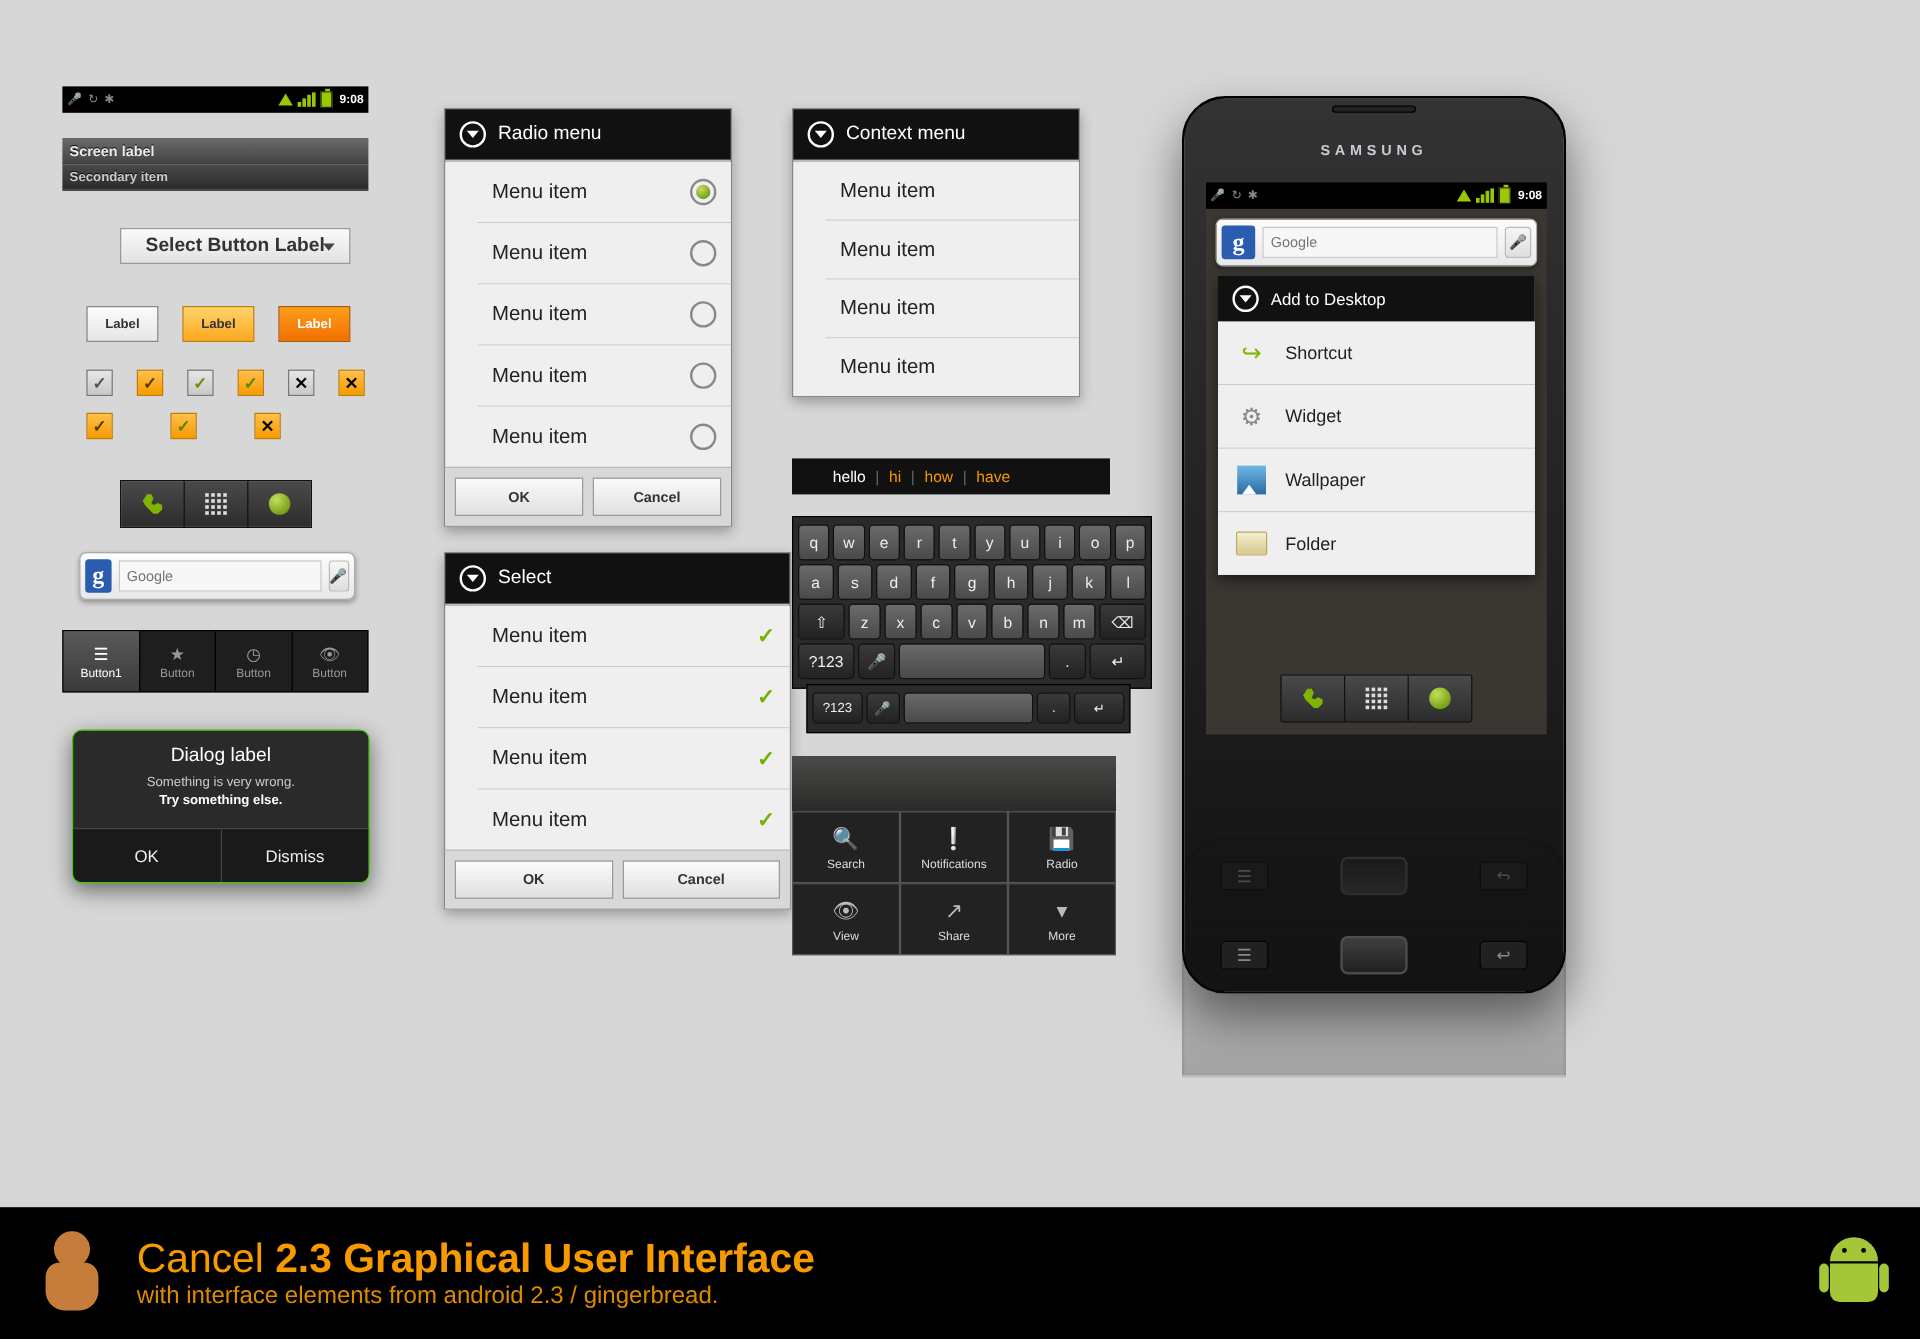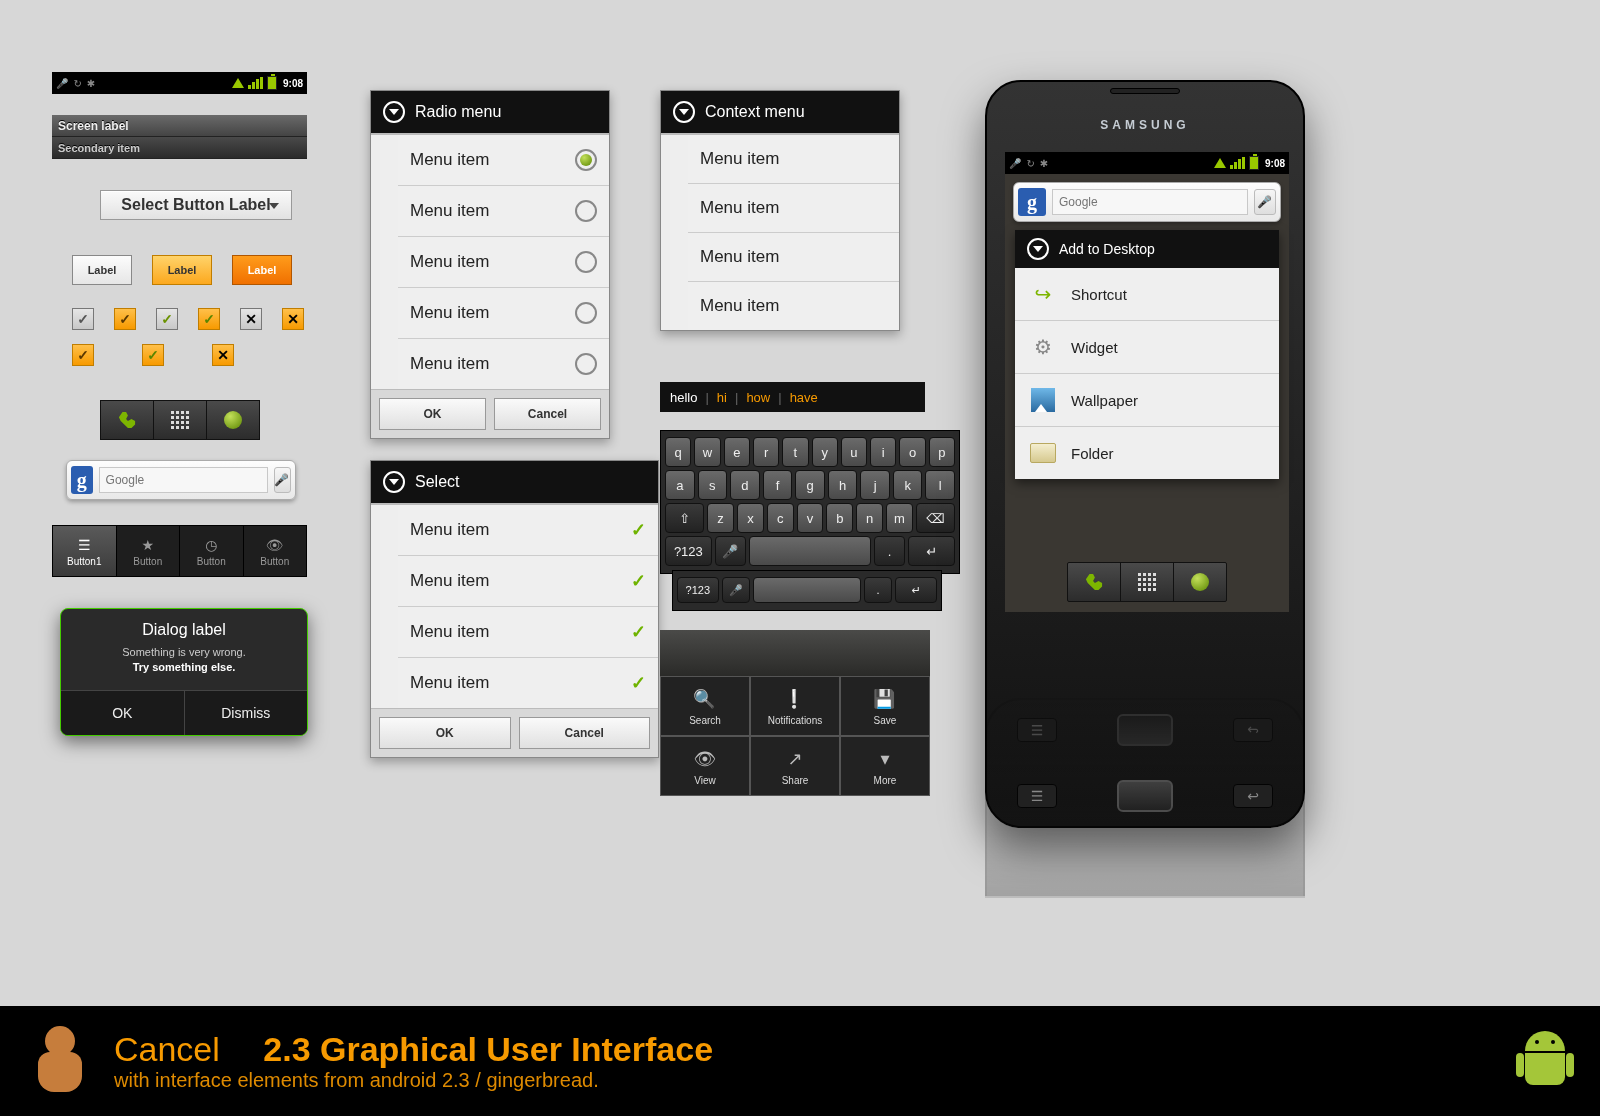--- a/index.html
+++ b/index.html
@@ -86,21 +86,21 @@
 .popup li:last-child{border-bottom:none;}
 .radio{ margin-left:auto;width:22px;height:22px;border:2px solid #888;border-radius:50%;display:flex;align-items:center;justify-content:center; }
 .radio.on::after{content:"";width:12px;height:12px;border-radius:50%;background:radial-gradient(circle at 35% 30%,#c3e05a,#5a8500);}
 .check{ margin-left:auto;color:#6fb300;font-size:18px;font-weight:900; }
 .popbtns{ display:flex;gap:8px;padding:8px;background:#d8d8d8;border-top:1px solid #bbb; }
 .popbtns div{ flex:1;text-align:center;padding:8px 0;background:linear-gradient(#fafafa,#e0e0e0);border:1px solid #999;font-size:12px;font-weight:600;color:#333;cursor:pointer; }
 
 
 .suggest { position:absolute; left:660px; top:382px; width:265px; height:30px; background:#111;display:flex;align-items:center;padding:0 10px;font-size:13px;color:#fff;gap:8px; }
 .suggest span{ color:#f79a00; }
-.suggest span:first-child{color:#fff;}
+.suggest span:first-child{color:#fff;margin-left:24px;}
 .suggest i{ color:#666;font-style:normal; }
 
 
 .kbd { position:absolute; left:640px; top:430px; width:300px; background:#2a2a2a;padding:6px 4px 4px;border:1px solid #000; }
 .kbd .row{ display:flex;gap:3px;justify-content:center;margin-bottom:3px; }
 .kbd .key{ background:linear-gradient(#6a6a6a,#4a4a4a);color:#eee;font-size:13px;height:30px;flex:1;display:flex;align-items:center;justify-content:center;border-radius:4px;border:1px solid #111;cursor:pointer;min-width:20px; }
 .kbd .key.dark{ background:linear-gradient(#3a3a3a,#222); }
 .kbd .key.wide{ flex:1.5; }
 .kbd .key.space{ flex:4; }
 .kbd2{ position:absolute;left:672px;top:570px;width:270px; }
@@ -142,21 +142,21 @@
 .reflection{position:absolute;left:985px;top:698px;width:320px;height:200px;background:linear-gradient(rgba(30,30,30,.7),rgba(215,215,215,0));border-radius:0 0 36px 36px;transform:scaleY(-1);opacity:.4;border:2px solid rgba(0,0,0,.3);}
 .reflection .navbtns{position:absolute;bottom:14px;left:0;right:0;display:flex;justify-content:space-around;align-items:center;}
 
 
 .footer{ position:absolute;left:0;bottom:0;width:1600px;height:110px;background:#000;display:flex;align-items:center;padding:0 30px;gap:24px; }
 .ginger { width:60px;height:70px; position:relative; }
 .ginger .head{width:30px;height:30px;background:#c67d3c;border-radius:50%;margin:0 auto;}
 .ginger .body{width:44px;height:40px;background:#c67d3c;border-radius:12px 12px 16px 16px;margin:-4px auto 0;}
 .footer .text{ }
 .footer .line1{ color:#f79a00;font-size:34px;font-weight:300; }
-.footer .line1 b{font-weight:700;margin-left:34px;}
+.footer .line1 b{font-weight:700;}
 .footer .line2{ color:#f79a00;font-size:20px;font-weight:300;opacity:.9; }
 .bugdroid{ margin-left:auto;width:50px;height:60px;position:relative; }
 .bugdroid .bd-head{width:40px;height:20px;background:#a4c639;border-radius:20px 20px 0 0;margin:0 auto;position:relative;}
 .bugdroid .bd-head::before,.bugdroid .bd-head::after{content:"";position:absolute;width:4px;height:4px;background:#000;border-radius:50%;top:9px;}
 .bugdroid .bd-head::before{left:10px;}.bugdroid .bd-head::after{right:10px;}
 .bugdroid .bd-body{width:40px;height:32px;background:#a4c639;border-radius:0 0 8px 8px;margin:2px auto 0;}
 .bugdroid .bd-arm{position:absolute;width:8px;height:24px;background:#a4c639;border-radius:4px;top:22px;}
 .bugdroid .bd-arm.l{left:-4px;}.bugdroid .bd-arm.r{right:-4px;}
 </style>
 </head>
@@ -435,21 +435,21 @@
         <div>
           <span class="mi-ico">🔍</span>
           <span>Search</span>
         </div>
         <div>
           <span class="mi-ico">❕</span>
           <span>Notifications</span>
         </div>
         <div>
           <span class="mi-ico">💾</span>
-          <span>Save</span>
+          <span>Radio</span>
         </div>
         <div>
           <span class="mi-ico">👁</span>
           <span>View</span>
         </div>
         <div>
           <span class="mi-ico">↗</span>
           <span>Share</span>
         </div>
         <div>

